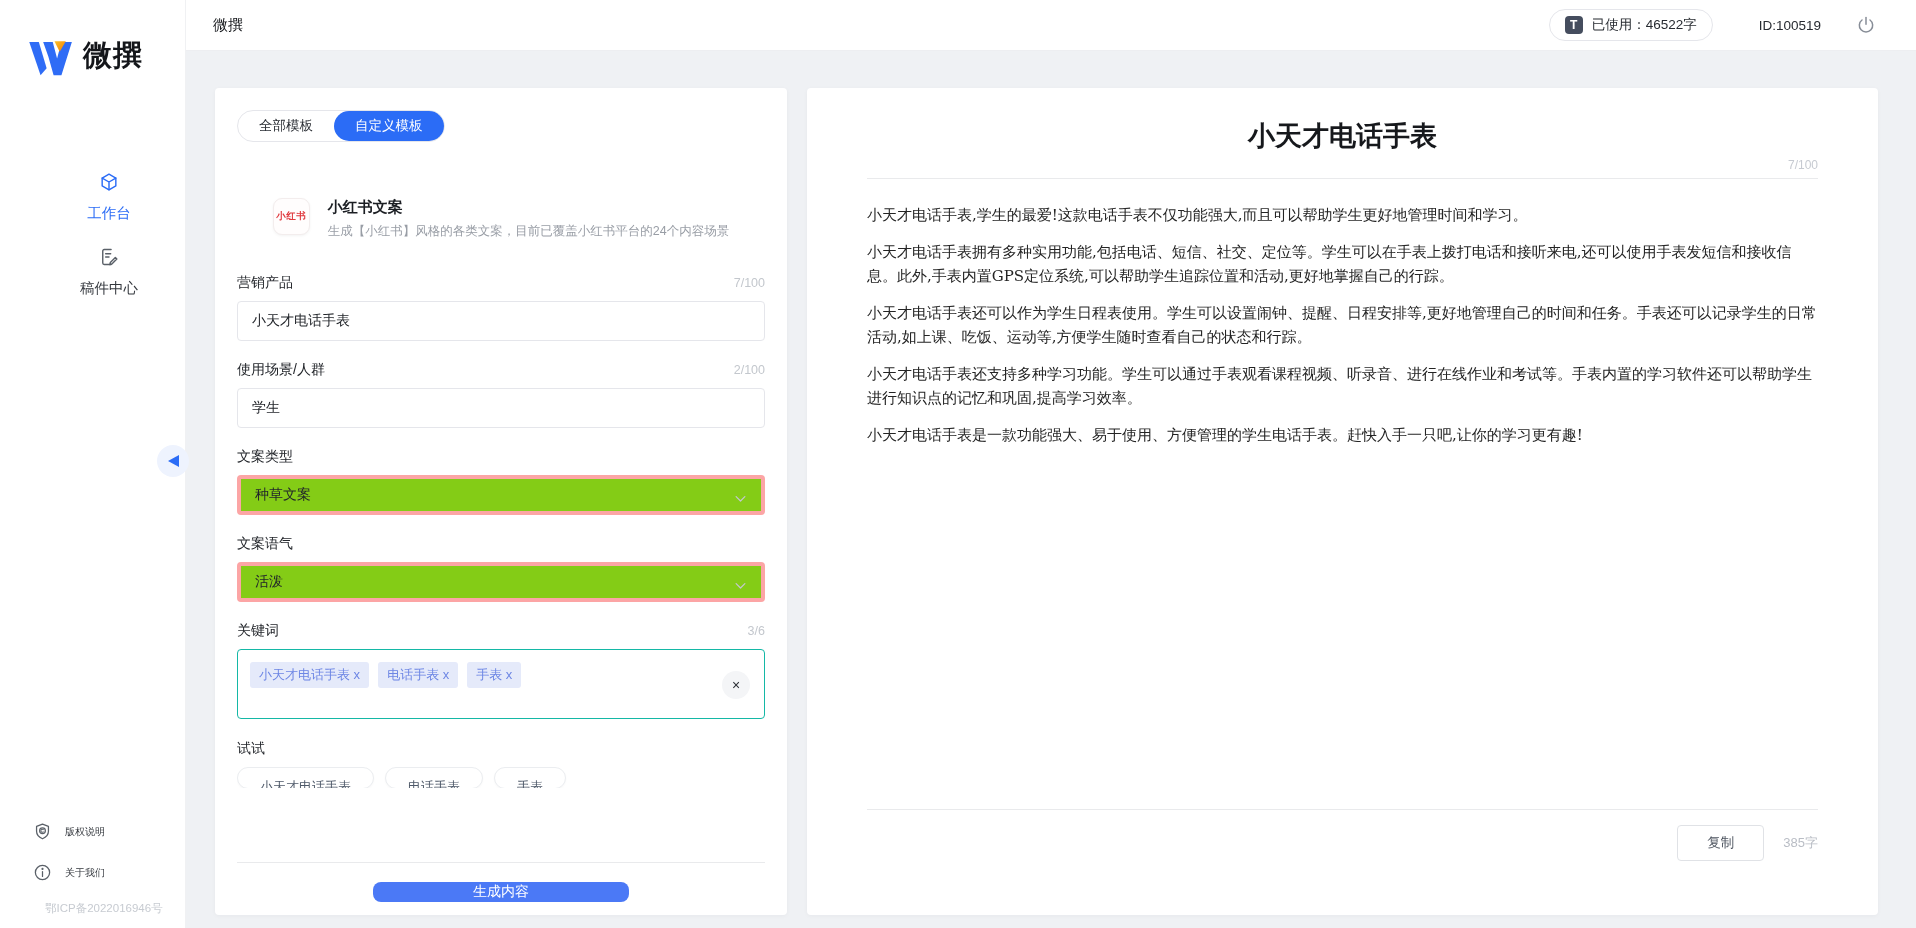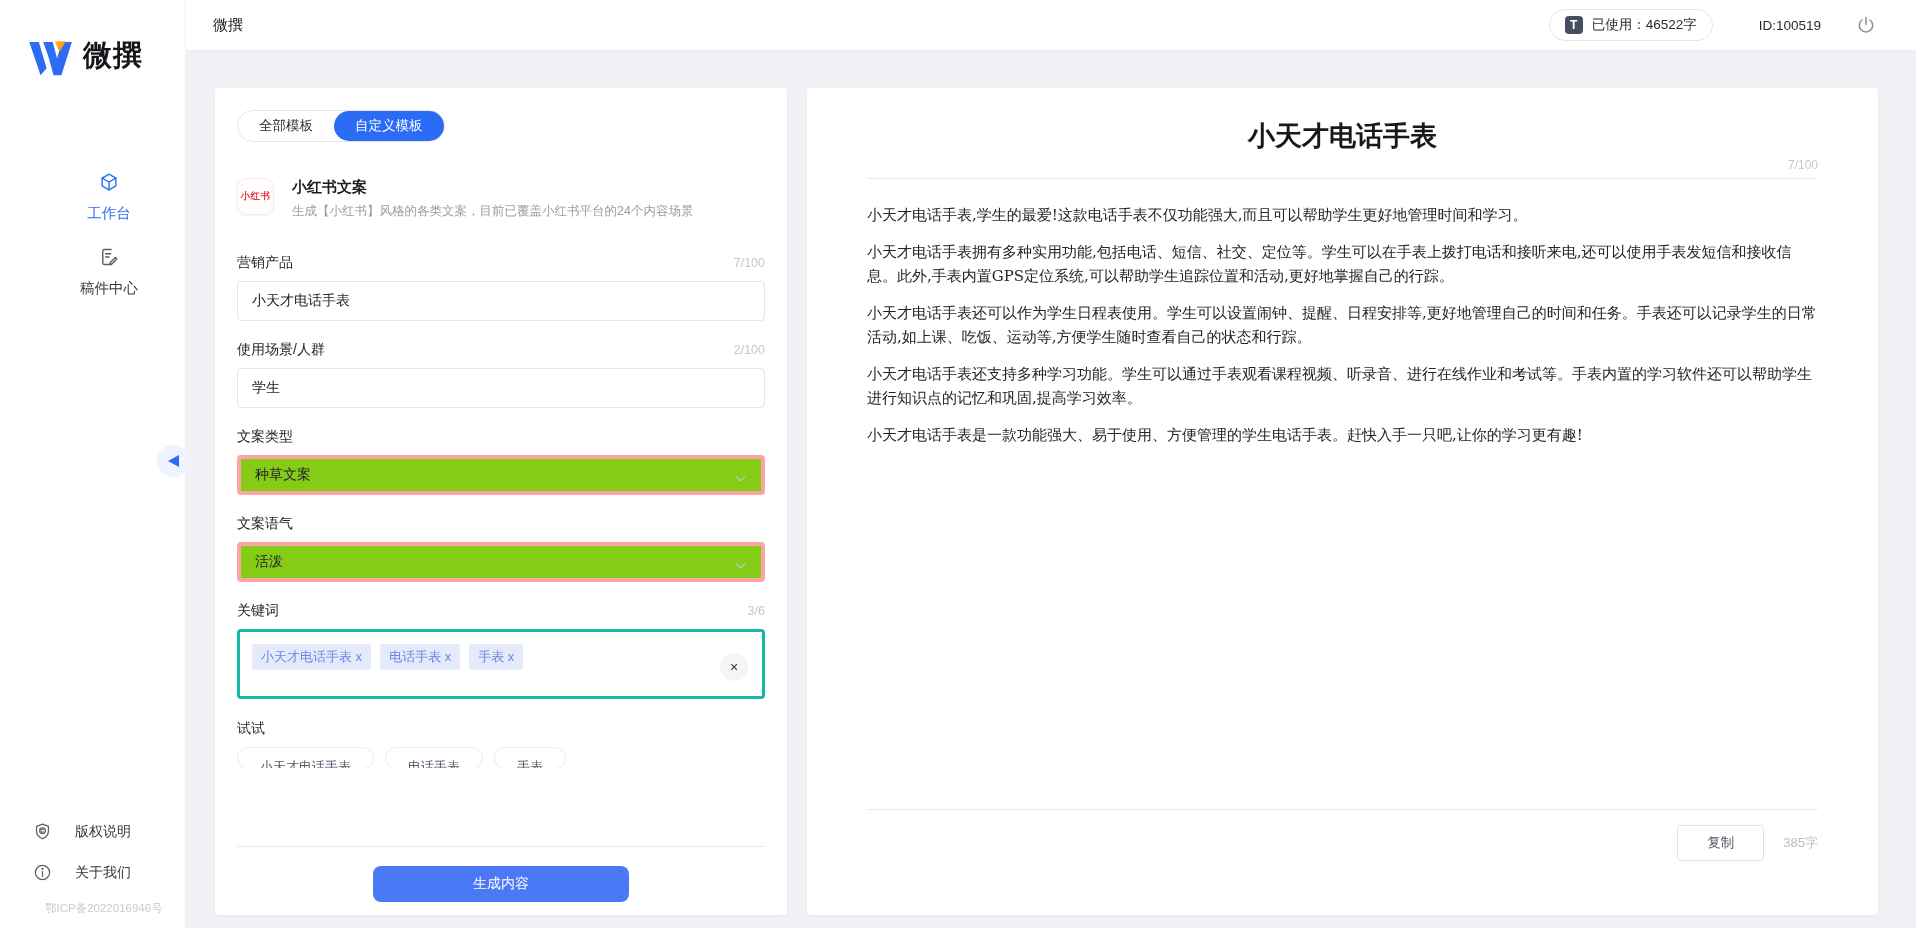--- a/index.html
+++ b/index.html
@@ -9,21 +9,21 @@
   
   .sidebar { position:absolute; left:0; top:0; width:186px; height:928px; background:#fff; border-right:1px solid #f0f1f3; z-index:5; }
   .logo { position:absolute; left:28px; top:36px; display:flex; align-items:center; gap:9px; }
   .logo-text { font-size:29px; font-weight:bold; color:#14161a; letter-spacing:1px; }
   .nav { position:absolute; top:160px; left:0; right:0; }
   .nav-item { display:flex; align-items:center; gap:12px; padding:12px 0 12px 33px; font-size:14.5px; color:#33373d; cursor:pointer;flex-direction:column; }
   .nav-item .ic { width:20px; height:20px; color:#5a6068; display:flex; }
   .nav-item.active { color:#2b6cf6; }
   .nav-item.active .ic { color:#2b6cf6; }
   .side-foot { position:absolute; left:0; right:0; bottom:0; }
-  .foot-link { display:flex; align-items:center; gap:23px; padding:11px 0 11px 33px; font-size:14px; color:#33373d; cursor:pointer;font-family:Liberation Mono, monospace; }
+  .foot-link { display:flex; align-items:center; gap:13px; padding:11px 0 11px 33px; font-size:10px; color:#33373d; cursor:pointer;font-family:Liberation Mono, monospace; }
   .foot-link .ic { width:19px; height:19px; color:#5a6068; display:flex; }
   .icp { padding:8px 0 12px 30px; font-size:11.5px; color:#c7cbd1;margin-left:15px; }
   .collapse-toggle { position:absolute; left:157px; top:445px; width:32px; height:32px; border-radius:50%; background:#eef3fe; display:flex; align-items:center; justify-content:center; cursor:pointer; z-index:6; }
 
   
   .topbar { position:absolute; left:186px; top:0; width:1730px; height:51px; background:#fff; border-bottom:1px solid #edeef1; display:flex; align-items:center; z-index:4; }
   .topbar-title { margin-left:27px; font-size:15px; font-weight:500; color:#14161a; }
   .topbar-right { margin-left:auto; display:flex; align-items:center; margin-right:40px; }
   .usage-badge { display:flex; align-items:center; gap:9px; border:1px solid #e5e6eb; border-radius:17px; padding:6px 15px; font-size:13.5px; color:#272b31; cursor:pointer; }
   .usage-T { width:18px; height:18px; border-radius:4px; background:#454d5e; color:#fff; font-size:12px; font-weight:bold; display:flex; align-items:center; justify-content:center; }
@@ -33,41 +33,41 @@
   
   .panel { position:absolute; top:88px; height:827px; background:#fff; border-radius:4px; box-shadow:0 1px 4px rgba(31,35,41,.04); }
   .form-panel { left:215px; width:572px; }
   .result-panel { left:807px; width:1071px; }
 
   
   .form-inner { padding:22px 22px 0 22px; }
   .tab-group { display:inline-flex; align-items:center; border:1px solid #e5e6eb; border-radius:16px; background:#fff; }
   .tab { padding:6px 21px; font-size:13.5px; border-radius:16px; color:#2a2e34; cursor:pointer; white-space:nowrap; }
   .tab.active { background:#2b6cf6; color:#fff; font-weight:500; }
-  .tpl-head { display:flex; margin-top:36px; gap:18px; }
+  .tpl-head { display:flex; margin-top:56px; gap:18px;justify-content:center; }
   .tpl-icon { width:37px; height:37px; border:1px solid #f3eded; border-radius:9px; background:#fffdfd; display:flex; align-items:center; justify-content:center; font-size:9.5px; font-weight:bold; color:#e0393e; letter-spacing:.5px; flex:none; box-shadow:0 1px 3px rgba(0,0,0,.05); }
   .tpl-name { font-size:15px; font-weight:bold; color:#1b1e23; }
   .tpl-desc { margin-top:6px; font-size:12.5px; color:#989da5; }
   .fields { margin-top:34px; }
   .field { margin-bottom:20px; }
   .label-row { display:flex; align-items:baseline; justify-content:space-between; margin-bottom:9px; }
   .f-label { font-size:14px; font-weight:500; color:#23262b; }
   .f-counter { font-size:12.5px; color:#c3c7cd; }
   .txt-input { width:100%; height:40px; border:1px solid #e5e6eb; border-radius:4px; padding:0 14px; font-size:14px; color:#23262b; font-family:inherit; background:#fff; outline:none; }
   .select { position:relative; width:100%; height:40px; border:4px solid #fca5a5; border-radius:4px; padding:0 14px; font-size:14px; color:#23262b; display:flex; align-items:center; cursor:pointer; background:#84cc16; }
   .select .chev { position:absolute; right:13px; top:12px; width:15px; height:15px; color:#c3c7cd; }
-  .kw-box { position:relative; width:100%; height:70px; border:3px solid #14b8a6; border-radius:4px; padding:12px 50px 10px 12px; background:#fff; }
+  .kw-box { position:relative; width:100%; height:70px; border:1px solid #14b8a6; border-radius:4px; padding:12px 50px 10px 12px; background:#fff; }
   .kw-tags { display:flex; flex-wrap:wrap; gap:9px; }
   .kw-tag { background:#e5eafa; color:#6d86e4; font-size:13px; border-radius:3px; padding:4px 9px; cursor:pointer; white-space:nowrap; }
   .kw-clear { position:absolute; right:14px; top:21px; width:28px; height:28px; border-radius:50%; background:#f4f5f7; color:#2a2e34; display:flex; align-items:center; justify-content:center; font-size:14px; cursor:pointer; }
   .try-label { font-size:14px; font-weight:500; color:#23262b; margin-top:21px; }
   .chips-row { margin-top:9px; height:21px; overflow:hidden; display:flex; gap:11px; }
   .chip { border:1px solid #ebedf0; border-radius:17px; padding:10px 22px; font-size:13px; color:#4e5969; background:#fff; white-space:nowrap; cursor:pointer; box-shadow:0 1px 2px rgba(0,0,0,.03); }
   .form-footer { position:absolute; left:22px; right:22px; bottom:0; border-top:1px solid #e9eaec; padding:19px 0 13px; display:flex; justify-content:center; }
-  .generate-btn { width:256px; height:36px; border:none; border-radius:8px; background:#4b79f6; color:#fff; font-size:14px; font-family:inherit; cursor:pointer; }
+  .generate-btn { width:256px; height:20px; border:none; border-radius:8px; background:#4b79f6; color:#fff; font-size:14px; font-family:inherit; cursor:pointer; }
 
   
   .result-inner { padding:30px 60px 0 60px; }
   .result-title { text-align:center; font-family:"DejaVu Serif","Liberation Serif",serif; font-size:27px; font-weight:bold; color:#16181c; }
   .result-counter { text-align:right; font-size:12px; color:#c6cad1; margin-top:4px; }
   .result-divider { border-bottom:1px solid #e9eaec; margin-top:6px; }
   .result-body { margin-top:24px; }
   .result-body p { font-family:"DejaVu Serif","Liberation Serif",serif; font-size:15px; line-height:1.6; color:#242424; margin-bottom:13px; }
   .result-footer { position:absolute; left:60px; right:60px; bottom:54px; border-top:1px solid #e9eaec; padding-top:15px; display:flex; justify-content:flex-end; align-items:center; gap:19px; }
   .copy-btn { border:1px solid #e0e2e6; background:#fff; border-radius:4px; padding:8px 29px; font-size:13.5px; color:#4e5560; font-family:inherit; cursor:pointer; }

